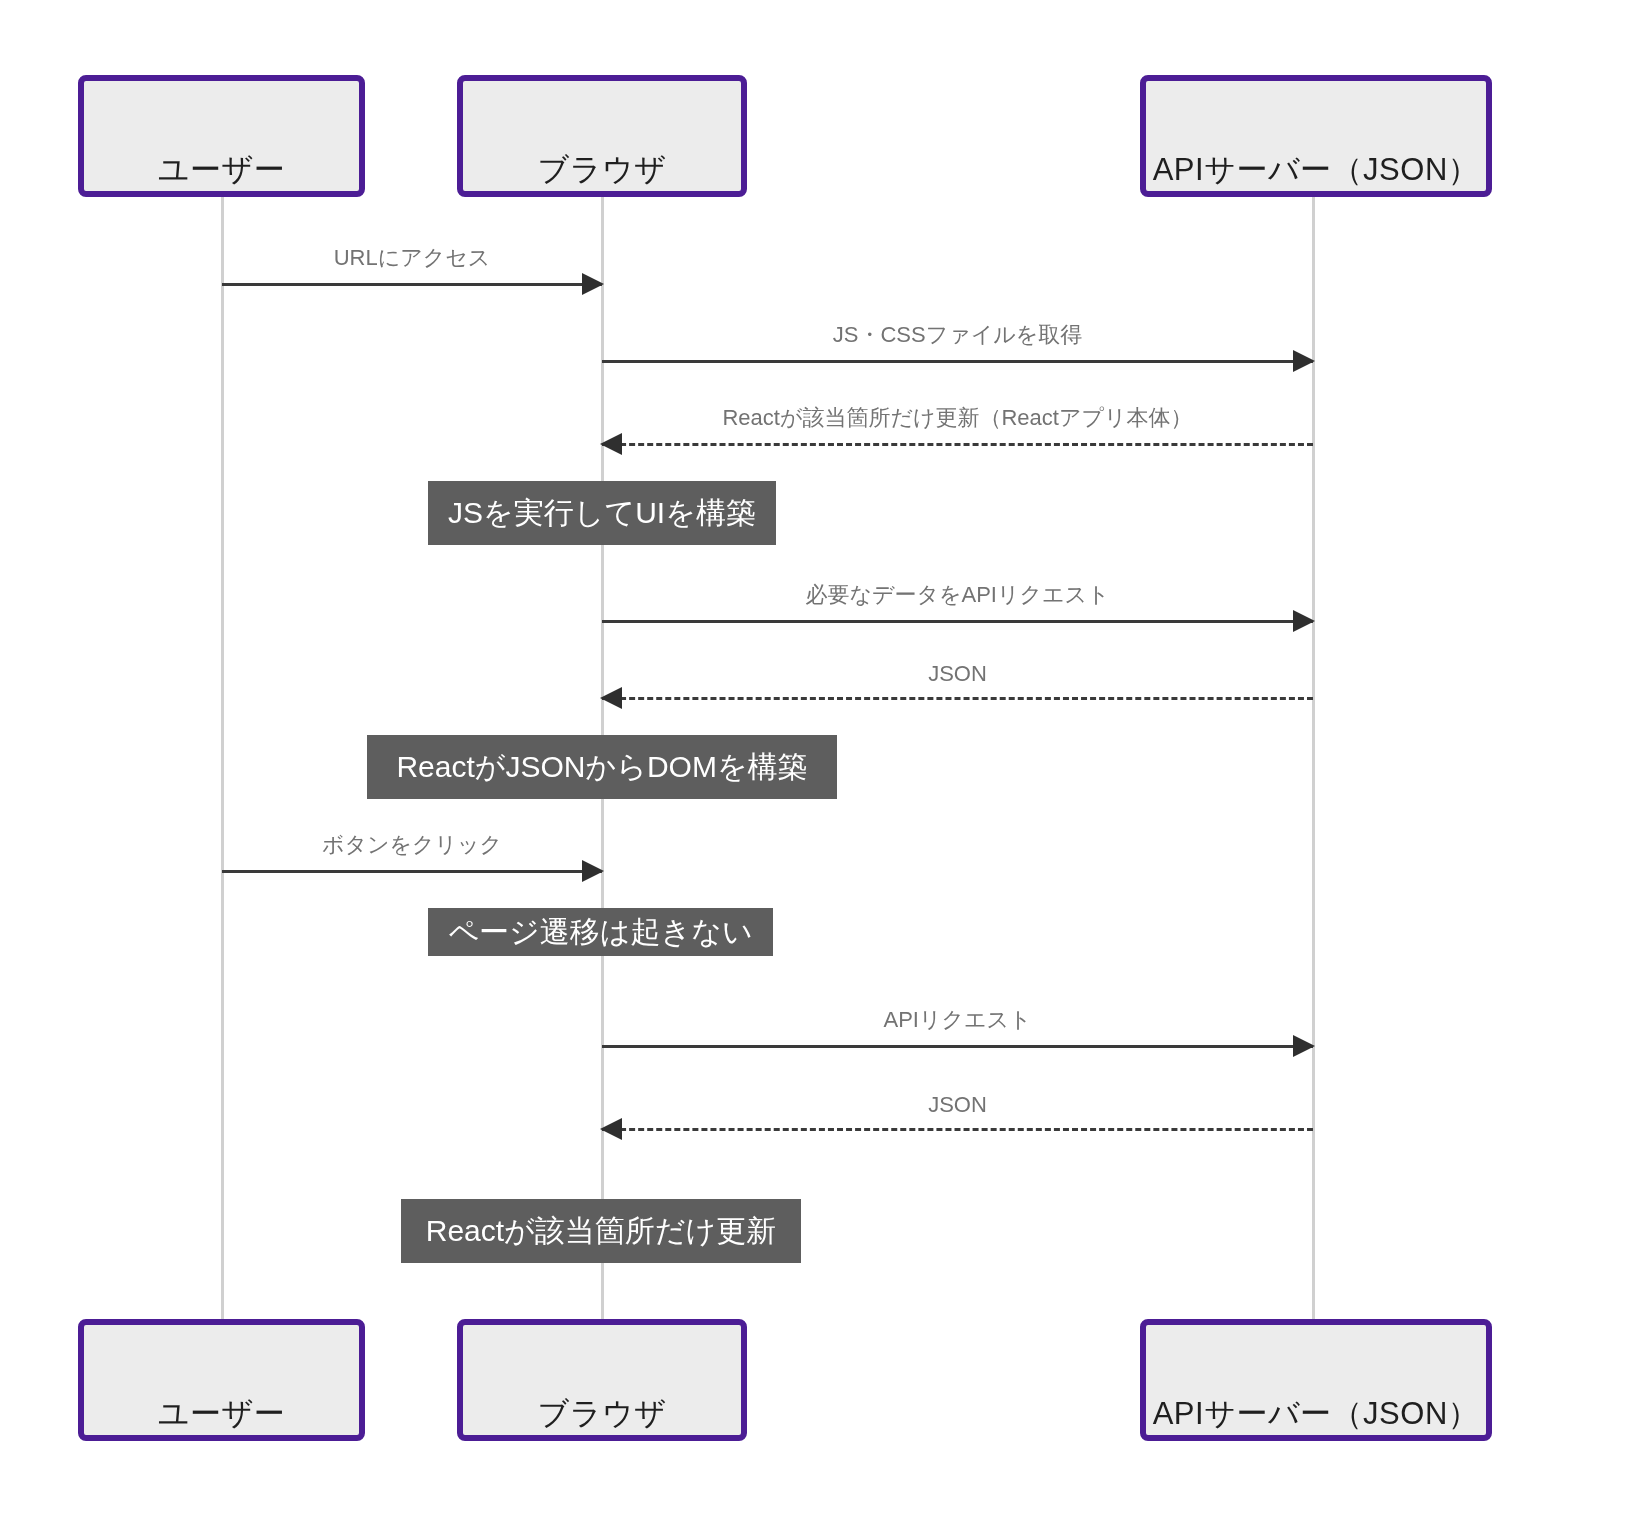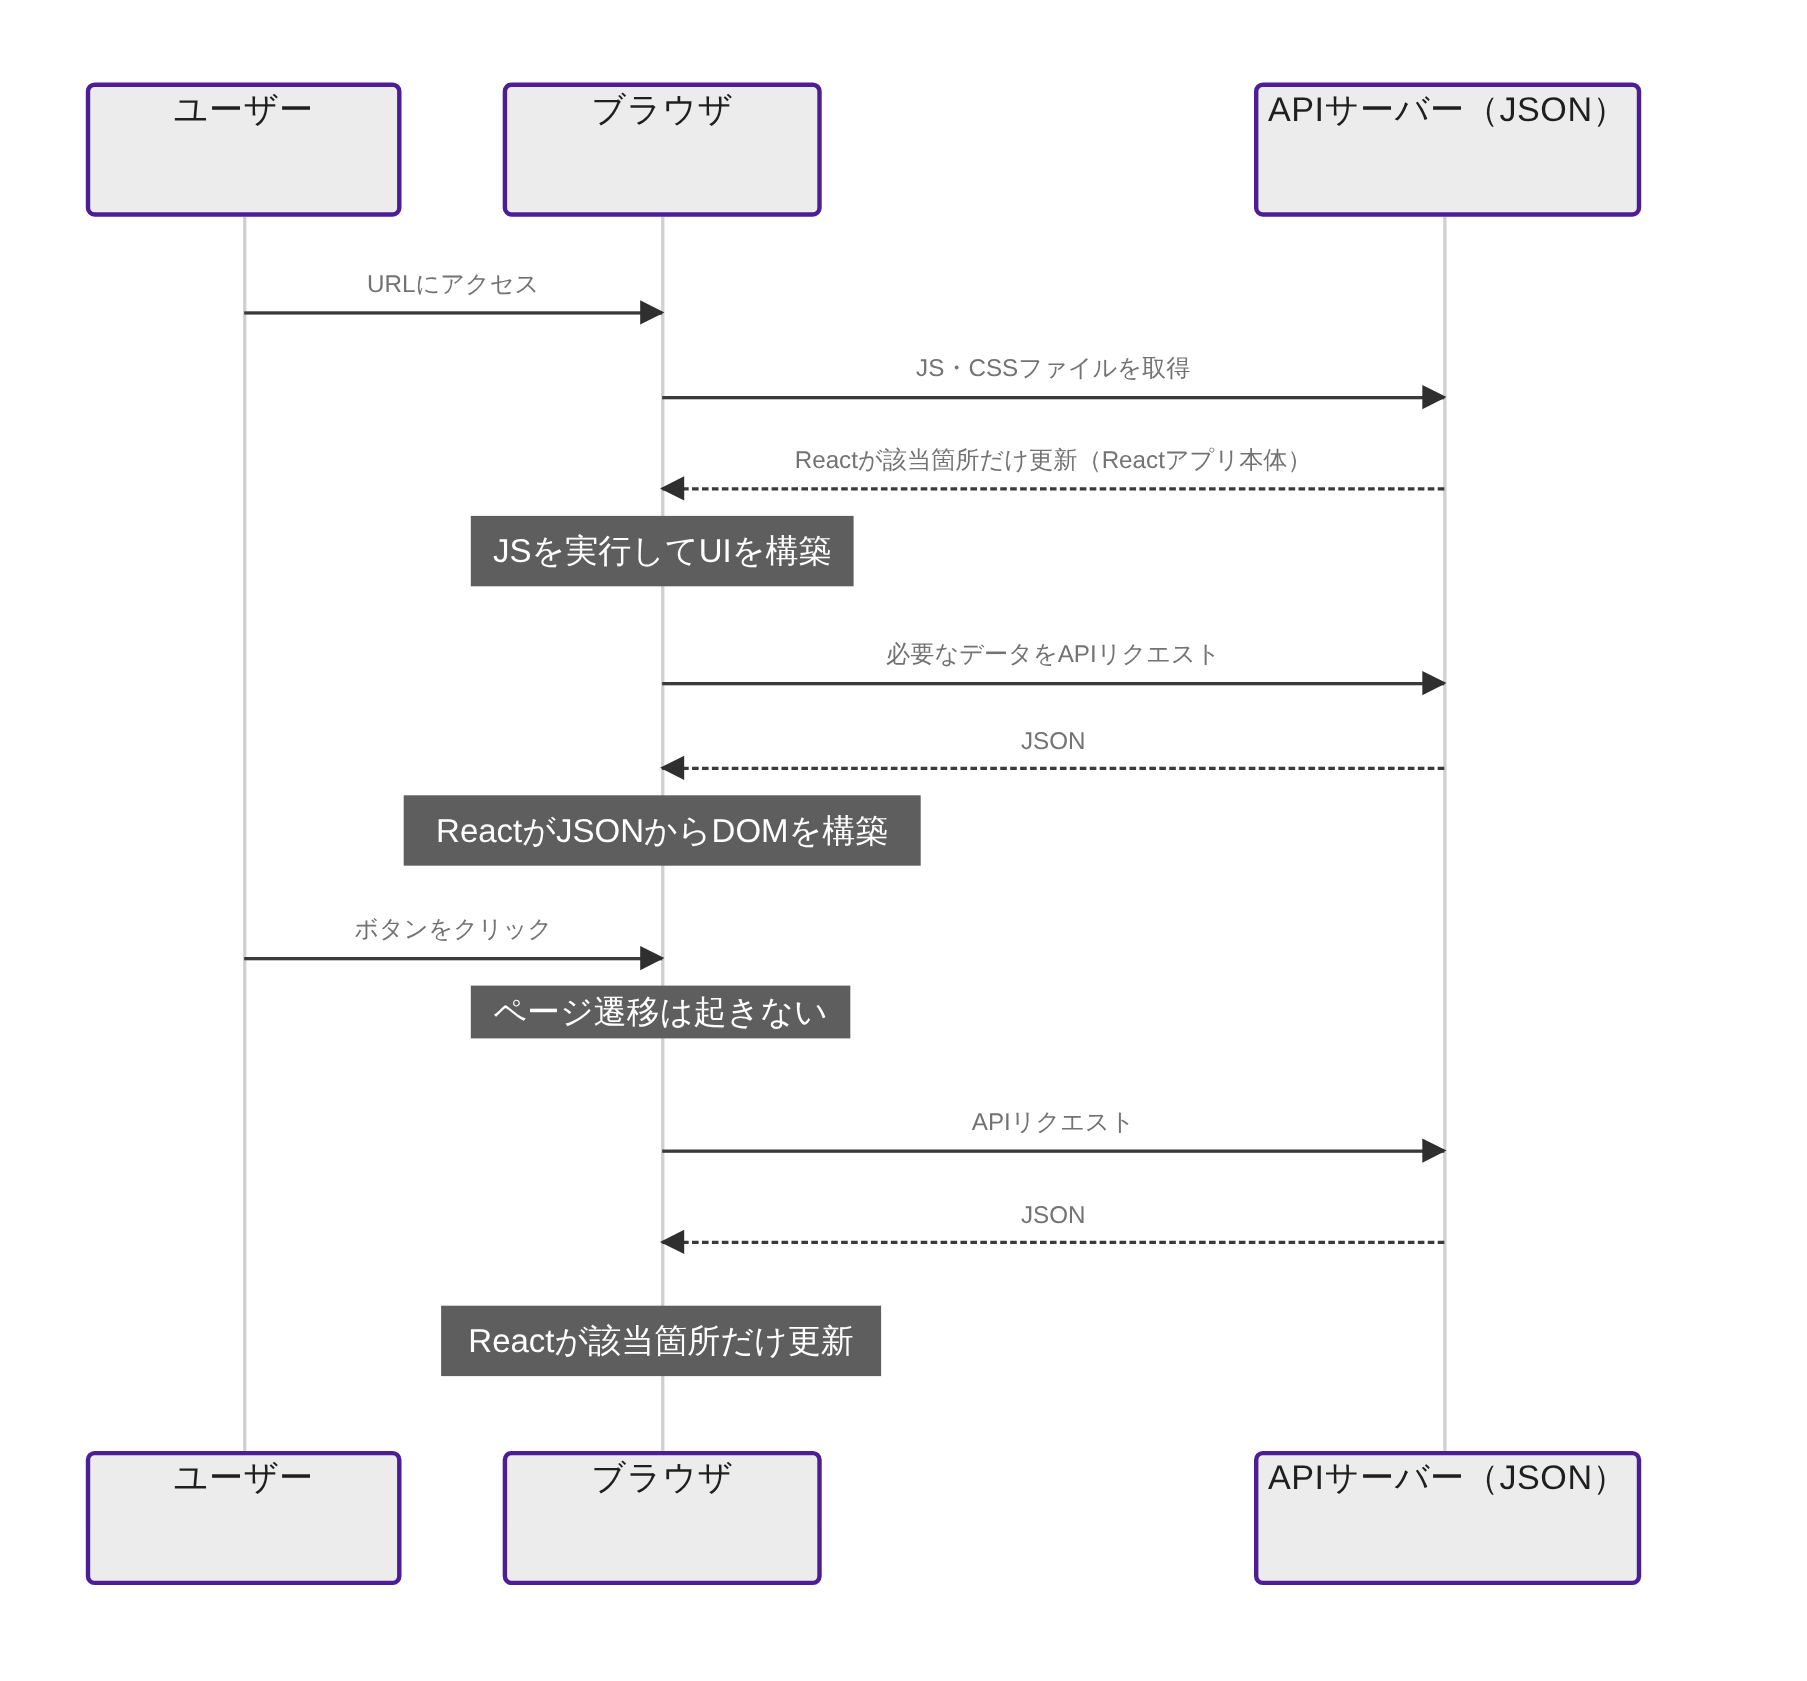--- a/index.html
+++ b/index.html
@@ -16,24 +16,24 @@
     height: 1528px;
     background: #ffffff;
     overflow: hidden;
   }
 
   
   .participant {
     position: absolute;
     box-sizing: border-box;
     background: #ececec;
-    border: 4px solid #4c1d95;
+    border: 6px solid #4c1d95;
     border-radius: 8px;
     display: flex;
-    align-items: flex-start;
+    align-items: flex-end;
     justify-content: center;
     color: #1f1f1f;
     font-size: 31px;
     letter-spacing: 0.5px;
     white-space: nowrap;
   }
 
   
   .lifeline {
     position: absolute;
@@ -89,20 +89,21 @@
     position: absolute;
     box-sizing: border-box;
     background: #5e5e5e;
     color: #ffffff;
     display: flex;
     align-items: center;
     justify-content: center;
     font-size: 30px;
     white-space: nowrap;
     padding: 0 18px;
+    margin-top: 12px;
   }
 </style>
 </head>
 <body>
 
 <div id="canvas">
 
   <div class="lifeline" style="left:221px;  top:197px; height:1122px;"></div>
   <div class="lifeline" style="left:601px;  top:197px; height:1122px;"></div>
   <div class="lifeline" style="left:1312px; top:197px; height:1122px;"></div>

